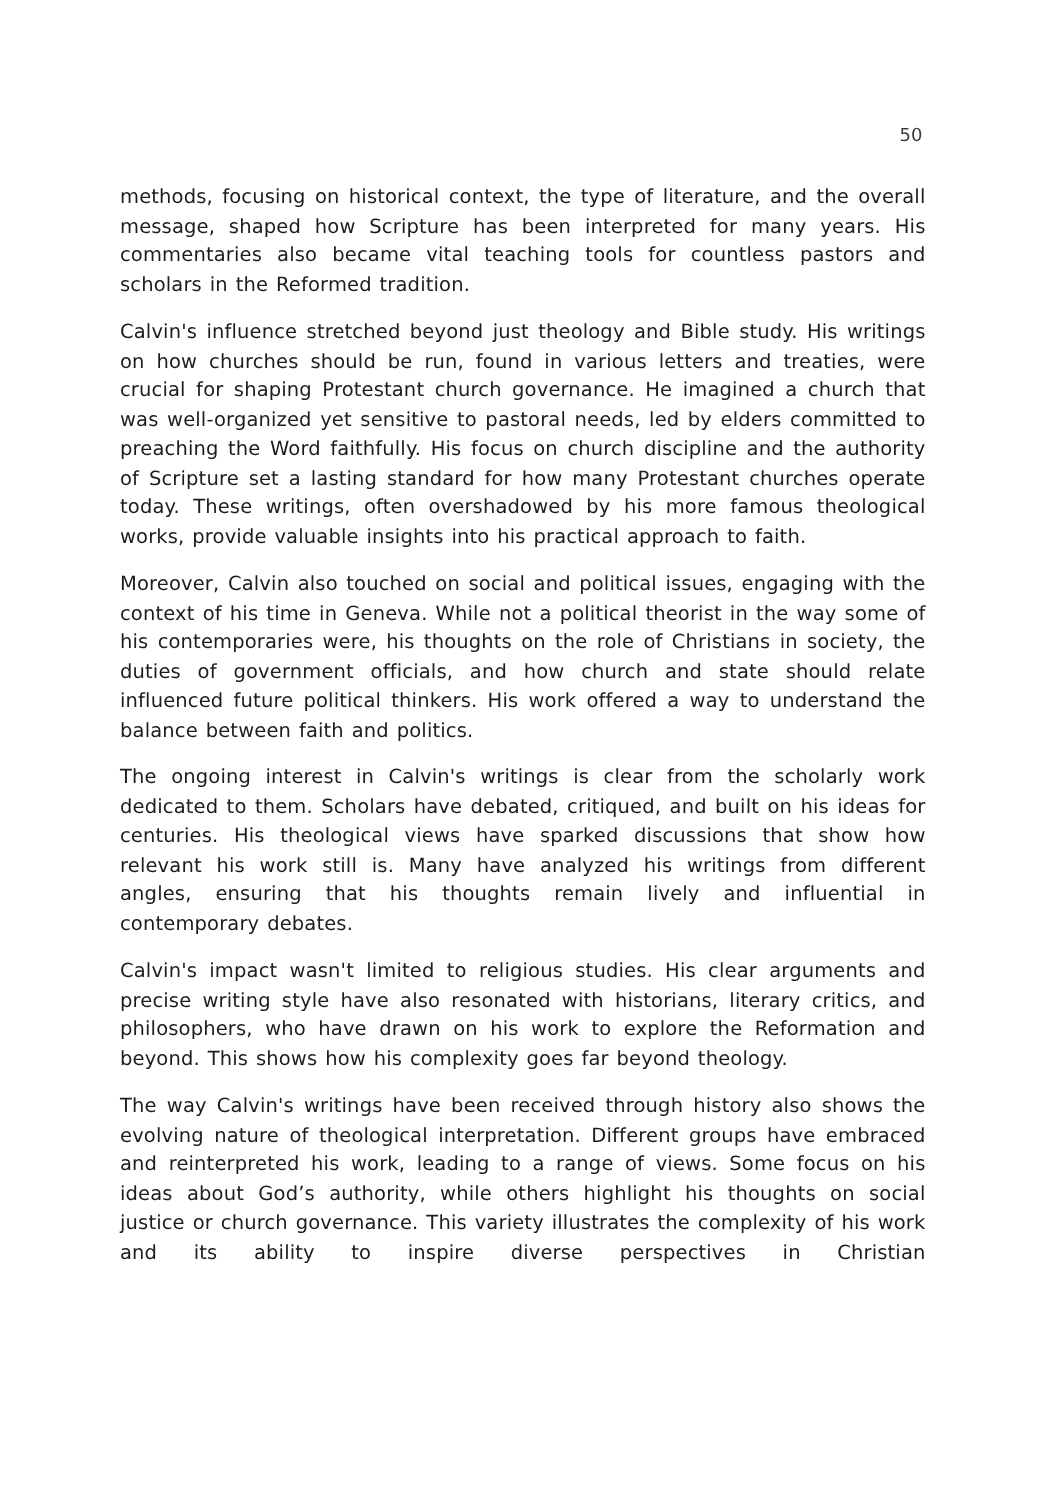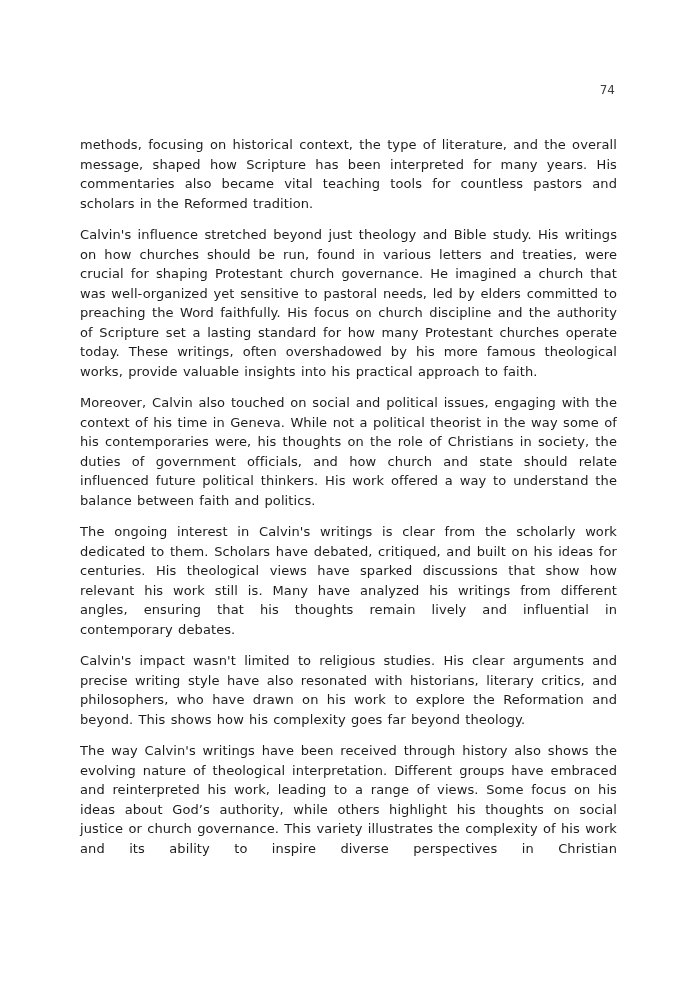--- a/index.html
+++ b/index.html
@@ -19,40 +19,40 @@
     overflow: hidden;
   }
   .page-number {
     text-align: right;
     font-size: 12px;
     line-height: 14px;
     color: #3d3d3d;
     padding-right: 2px;
   }
   .content {
-    margin-top: 38px;
+    margin-top: 25px;
     width: 537px;
   }
   .content p {
     margin: 0 0 12px 0;
     font-size: 13px;
     line-height: 19.5px;
     text-align: justify;
     letter-spacing: 0.1px;
     word-spacing: 1px;
   }
   .content p.continues {
     text-align-last: justify;
   }
 </style>
 </head>
 <body>
 
 <div class="page">
-  <div class="page-number">74</div>
+  <div class="page-number">50</div>
   <div class="content">
     <p>methods, focusing on historical context, the type of literature, and the overall message, shaped how Scripture has been interpreted for many years. His commentaries also became vital teaching tools for countless pastors and scholars in the Reformed tradition.</p>
     <p>Calvin's influence stretched beyond just theology and Bible study. His writings on how churches should be run, found in various letters and treaties, were crucial for shaping Protestant church governance. He imagined a church that was well-organized yet sensitive to pastoral needs, led by elders committed to preaching the Word faithfully. His focus on church discipline and the authority of Scripture set a lasting standard for how many Protestant churches operate today. These writings, often overshadowed by his more famous theological works, provide valuable insights into his practical approach to faith.</p>
     <p>Moreover, Calvin also touched on social and political issues, engaging with the context of his time in Geneva. While not a political theorist in the way some of his contemporaries were, his thoughts on the role of Christians in society, the duties of government officials, and how church and state should relate influenced future political thinkers. His work offered a way to understand the balance between faith and politics.</p>
     <p>The ongoing interest in Calvin's writings is clear from the scholarly work dedicated to them. Scholars have debated, critiqued, and built on his ideas for centuries. His theological views have sparked discussions that show how relevant his work still is. Many have analyzed his writings from different angles, ensuring that his thoughts remain lively and influential in contemporary debates.</p>
     <p>Calvin's impact wasn't limited to religious studies. His clear arguments and precise writing style have also resonated with historians, literary critics, and philosophers, who have drawn on his work to explore the Reformation and beyond. This shows how his complexity goes far beyond theology.</p>
     <p class="continues">The way Calvin's writings have been received through history also shows the evolving nature of theological interpretation. Different groups have embraced and reinterpreted his work, leading to a range of views. Some focus on his ideas about God’s authority, while others highlight his thoughts on social justice or church governance. This variety illustrates the complexity of his work and its ability to inspire diverse perspectives in Christian</p>
   </div>
 </div>
 

